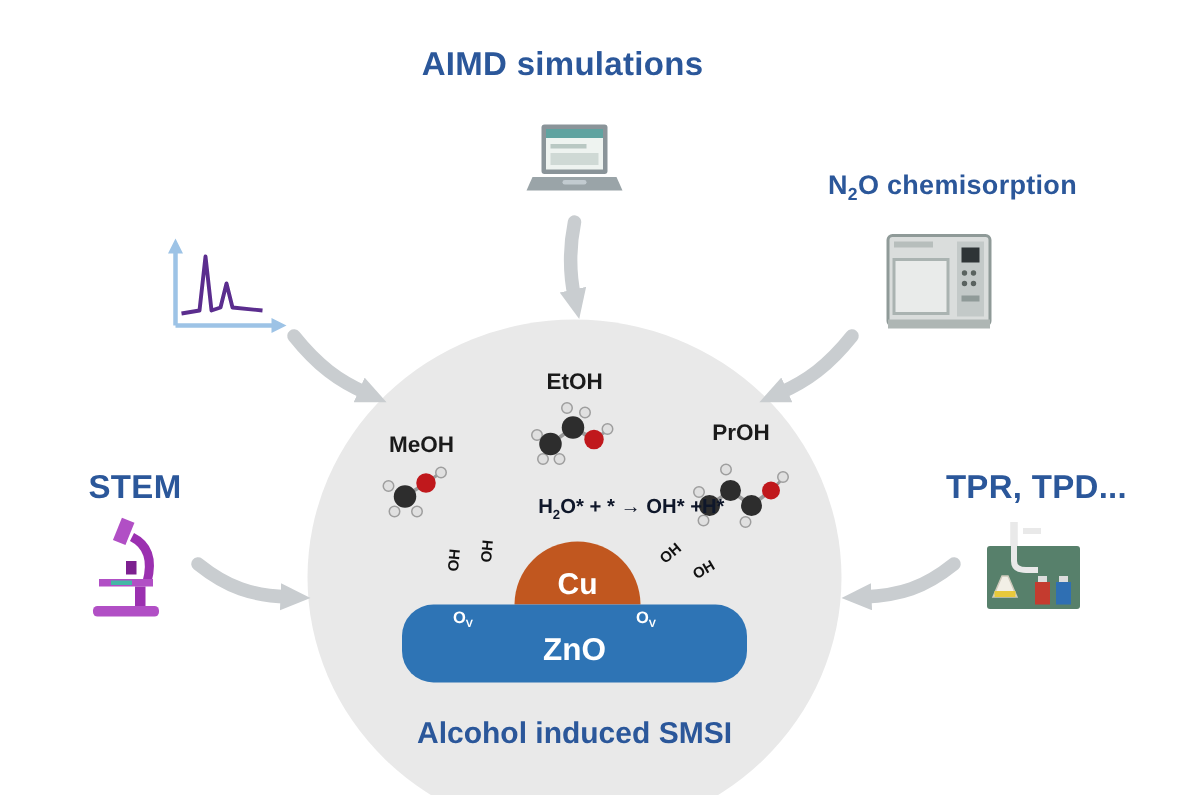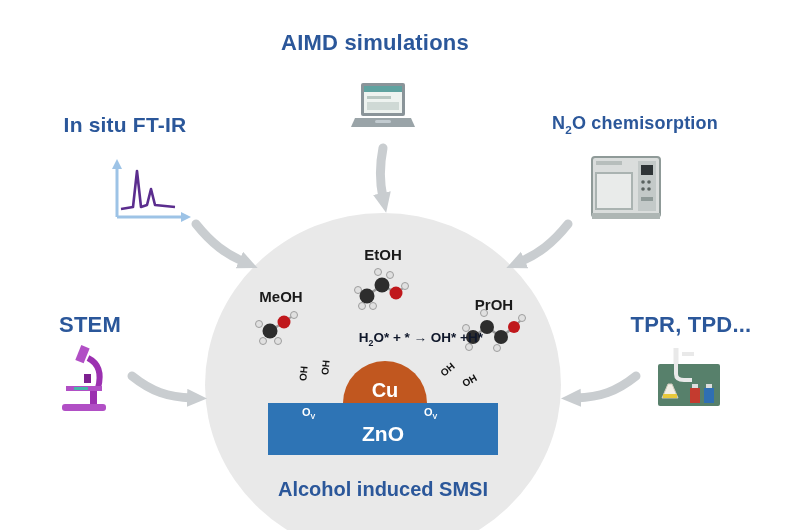--- a/index.html
+++ b/index.html
@@ -28,21 +28,21 @@
   sub{font-size:0.65em;}
   .cu-dome{
     position:absolute;left:343px;top:361px;width:84px;height:42px;
     background:var(--cu-orange);border-radius:84px 84px 0 0;
     display:flex;align-items:flex-end;justify-content:center;
   }
   .cu-dome span{color:#fff;font-weight:bold;font-size:20px;line-height:1;padding-bottom:3px;}
   .zno-slab{
     position:absolute;left:268px;top:403px;width:230px;height:52px;
     background:var(--zno-blue);
-    display:flex;align-items:center;justify-content:center;
+    display:flex;align-items:center;justify-content:center;border-radius:21px;
   }
   .zno-slab .zno-text{color:#fff;font-weight:bold;font-size:21px;margin-top:10px;}
   .ov{position:absolute;color:#fff;font-weight:bold;font-size:11px;}
   .oh{position:absolute;color:#111;font-weight:bold;font-size:10px;white-space:nowrap;}
   .caption{position:absolute;left:258px;top:478px;width:250px;text-align:center;
     font-weight:bold;font-size:20px;color:var(--accent-blue);}
   svg{display:block;}
   .arrows{position:absolute;left:0;top:0;pointer-events:none;}
 </style>
 </head>
@@ -60,21 +60,20 @@
     </defs>
     <path d="M383 148 C 379 168 380 184 383 198" fill="none" stroke="#c9cdd0" stroke-width="9" stroke-linecap="round" marker-end="url(#ah)"></path>
     <path d="M196 224 C 212 244 226 254 244 262" fill="none" stroke="#c9cdd0" stroke-width="9" stroke-linecap="round" marker-end="url(#ah)"></path>
     <path d="M568 224 C 552 244 538 254 520 262" fill="none" stroke="#c9cdd0" stroke-width="9" stroke-linecap="round" marker-end="url(#ah)"></path>
     <path d="M132 376 C 152 392 168 397 192 398" fill="none" stroke="#c9cdd0" stroke-width="9" stroke-linecap="round" marker-end="url(#ah)"></path>
     <path d="M636 376 C 616 392 600 397 576 398" fill="none" stroke="#c9cdd0" stroke-width="9" stroke-linecap="round" marker-end="url(#ah)"></path>
   </svg>
 
   <div class="label-blue" style="left:225px;top:30px;width:300px;font-size:22px;">AIMD simulations</div>
 
-  <div class="label-blue" style="left:55px;top:113px;width:140px;font-size:21px;">In situ FT-IR</div>
 
   <div class="label-blue" style="left:513px;top:113px;width:244px;font-size:18px;">
     <span>N</span><sub>2</sub><span>O chemisorption</span>
   </div>
 
   <div class="label-blue" style="left:35px;top:312px;width:110px;font-size:22px;">STEM</div>
 
   <div class="label-blue" style="left:608px;top:312px;width:166px;font-size:22px;">TPR, TPD...</div>
 
   <svg class="abs" style="left:348px;top:80px;" width="70" height="58" viewBox="0 0 70 58">
@@ -127,21 +126,21 @@
     <path d="M26 38 l-6 14 h16 l-6 -14 z" fill="#f2efe6" stroke="#cfcabc" stroke-width="1"></path>
     <rect x="21" y="48" width="14" height="4" fill="#e8c93c"></rect>
     <rect x="48" y="42" width="10" height="15" fill="#c43b2f"></rect>
     <rect x="50" y="38" width="6" height="4" fill="#dddddd"></rect>
     <rect x="62" y="42" width="10" height="15" fill="#2f6fb3"></rect>
     <rect x="64" y="38" width="6" height="4" fill="#dddddd"></rect>
   </svg>
 
   <div class="mol-label" style="left:343px;top:246px;width:80px;">EtOH</div>
   <div class="mol-label" style="left:246px;top:288px;width:70px;">MeOH</div>
-  <div class="mol-label" style="left:459px;top:296px;width:70px;text-align:center;">PrOH</div>
+  <div class="mol-label" style="left:459px;top:280px;width:70px;text-align:center;">PrOH</div>
 
   <svg class="abs" style="left:352px;top:264px;" width="58" height="48" viewBox="0 0 58 48">
     <line x1="15" y1="32" x2="30" y2="21" stroke="#9a9a9a" stroke-width="2.5"></line>
     <line x1="30" y1="21" x2="44" y2="29" stroke="#9a9a9a" stroke-width="2.5"></line>
     <line x1="44" y1="29" x2="53" y2="23" stroke="#9a9a9a" stroke-width="2"></line>
     <circle cx="6" cy="26" r="3.5" fill="#e0e0e0" stroke="#9e9e9e"></circle>
     <circle cx="10" cy="42" r="3.5" fill="#e0e0e0" stroke="#9e9e9e"></circle>
     <circle cx="21" cy="42" r="3.5" fill="#e0e0e0" stroke="#9e9e9e"></circle>
     <circle cx="26" cy="8" r="3.5" fill="#e0e0e0" stroke="#9e9e9e"></circle>
     <circle cx="38" cy="11" r="3.5" fill="#e0e0e0" stroke="#9e9e9e"></circle>

